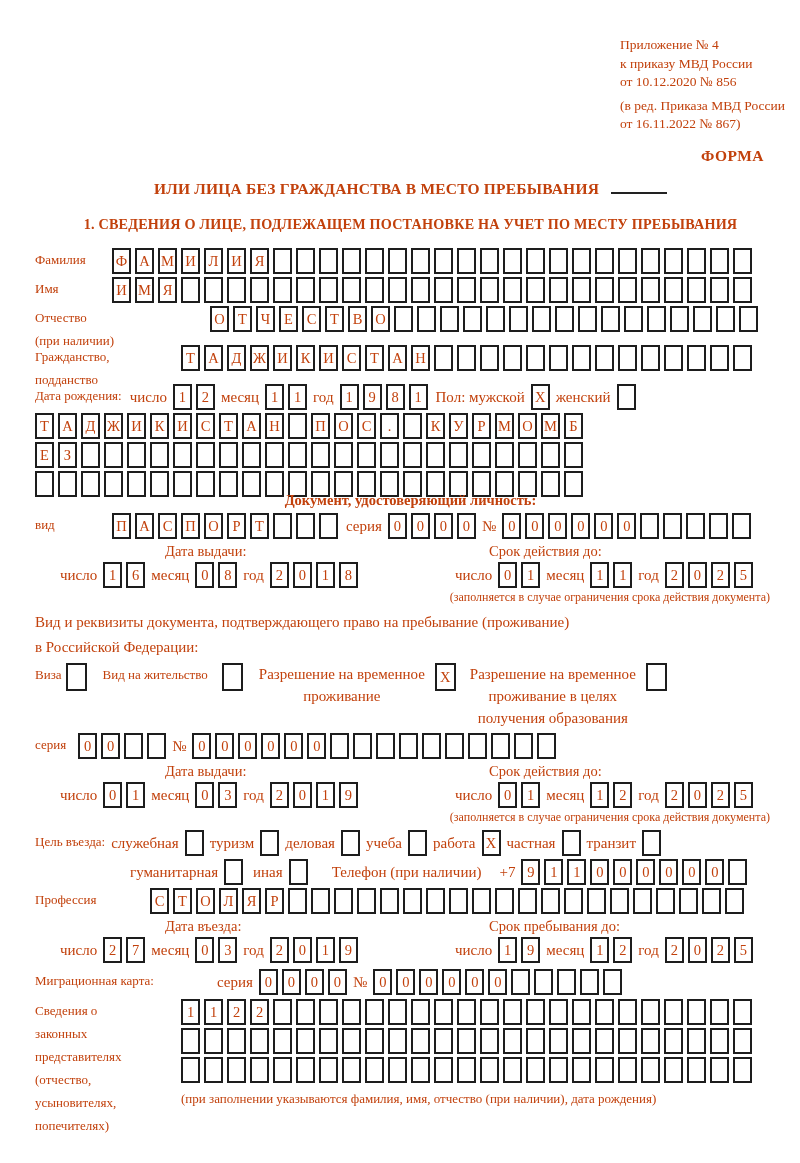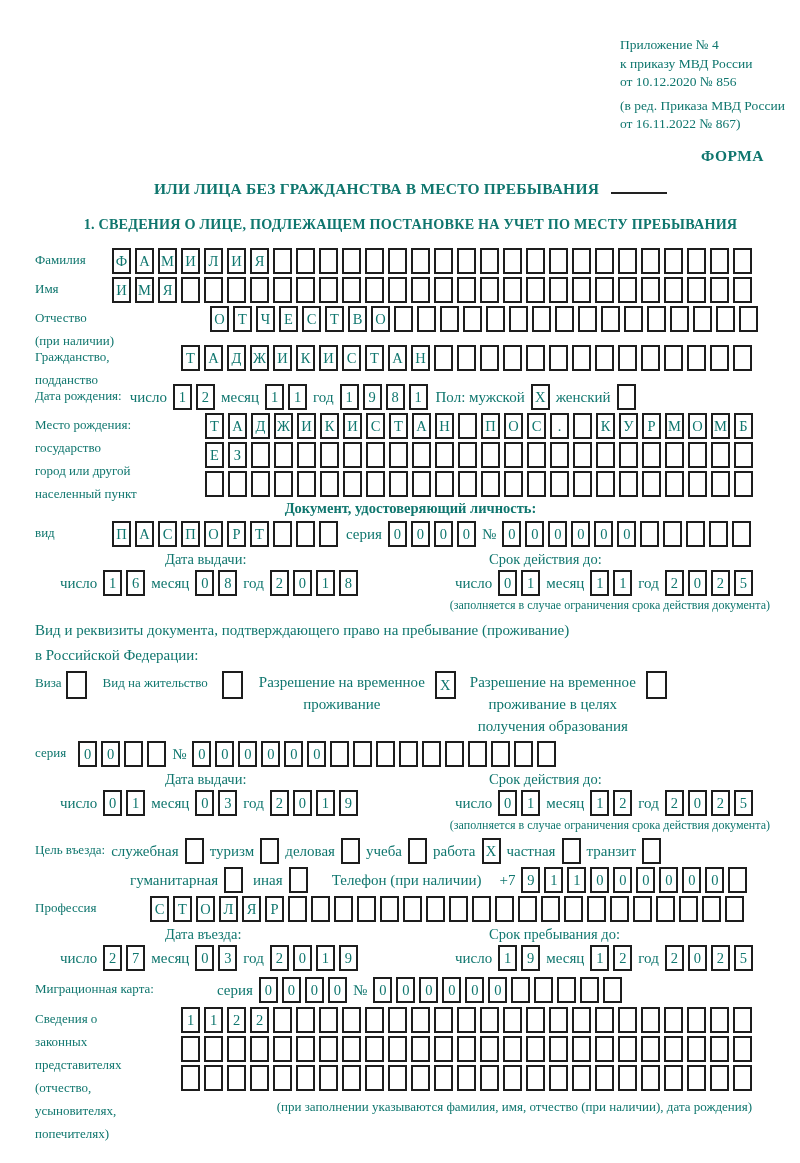--- a/index.html
+++ b/index.html
@@ -1,19 +1,19 @@
 <!DOCTYPE html>
 <html><head>
 <meta charset="utf-8">
 <style>
   * { box-sizing: border-box; }
   html,body { margin:0; padding:0; background:#ffffff; }
   .page {
     width:800px; height:1163px; overflow:hidden; position:relative;
-    background:#ffffff; color:#0f766e;
+    background:#ffffff; color:#c2410c;
     font-family:"Liberation Serif", "DejaVu Serif", serif;
     padding:36px 14px 0 35px;
   }
   
   .annex { margin-left:585px; font-size:13.5px; line-height:18.5px; }
   .annex .gap { margin-top:5px; }
   .forma { text-align:right; padding-right:22px; font-weight:bold; font-size:15.5px; margin-top:13px; letter-spacing:.5px; }
   .title { text-align:center; font-weight:bold; font-size:15.5px; line-height:22px; margin-top:13px; letter-spacing:.2px; }
   .tline { display:inline-block; width:56px; border-bottom:2.5px solid #222; height:13px; margin-left:12px; }
   .section { text-align:center; font-weight:bold; font-size:14.2px; margin-top:16px; margin-bottom:15px; letter-spacing:.2px; }
@@ -42,21 +42,21 @@
   .dg-l { margin-left:25px; }
   .dg-r { position:absolute; left:420px; top:0; }
   .note { font-size:12px; text-align:right; padding-right:16px; margin:1px 0 5px; }
   .intro { font-size:15px; line-height:25px; }
   .visarow { display:flex; align-items:flex-start; margin-top:3px; margin-bottom:0; }
   .center2 { font-size:15px; line-height:22px; text-align:center; flex:none; }
   .ml4{margin-left:4px}.ml8{margin-left:8px}.ml10{margin-left:10px}.ml12{margin-left:12px}.ml14{margin-left:14px}.ml16{margin-left:16px}.ml24{margin-left:24px}
   .mt4{margin-top:4px}.mt6{margin-top:6px}
   .mtneg10{margin-top:-10px}
   .indent95{margin-left:95px}
-  .note2 { display:block; font-size:13px; text-align:right; margin-top:5px; }
+  .note2 { display:block; font-size:13px; text-align:left; margin-top:5px; }
 </style>
 </head>
 <body>
 
 <div class="page">
 
   <div class="annex">
     <div>Приложение № 4</div>
     <div>к приказу МВД России</div>
     <div>от 10.12.2020 № 856</div>
@@ -230,26 +230,20 @@
     <span class="cells">
         <span class="cell">X</span>
       </span>
     <span class="wl">женский</span>
     <span class="cells">
         <span class="cell"></span>
       </span>
   </div>
 
   <div class="row">
-    <span class="lbl w170 stack">
-      <div>Место рождения:</div>
-      <div>государство</div>
-      <div>город или другой</div>
-      <div>населенный пункт</div>
-    </span>
     <span class="stackcells">
       <span class="cells">
           <span class="cell">Т</span>
           <span class="cell">А</span>
           <span class="cell">Д</span>
           <span class="cell">Ж</span>
           <span class="cell">И</span>
           <span class="cell">К</span>
           <span class="cell">И</span>
           <span class="cell">С</span>

